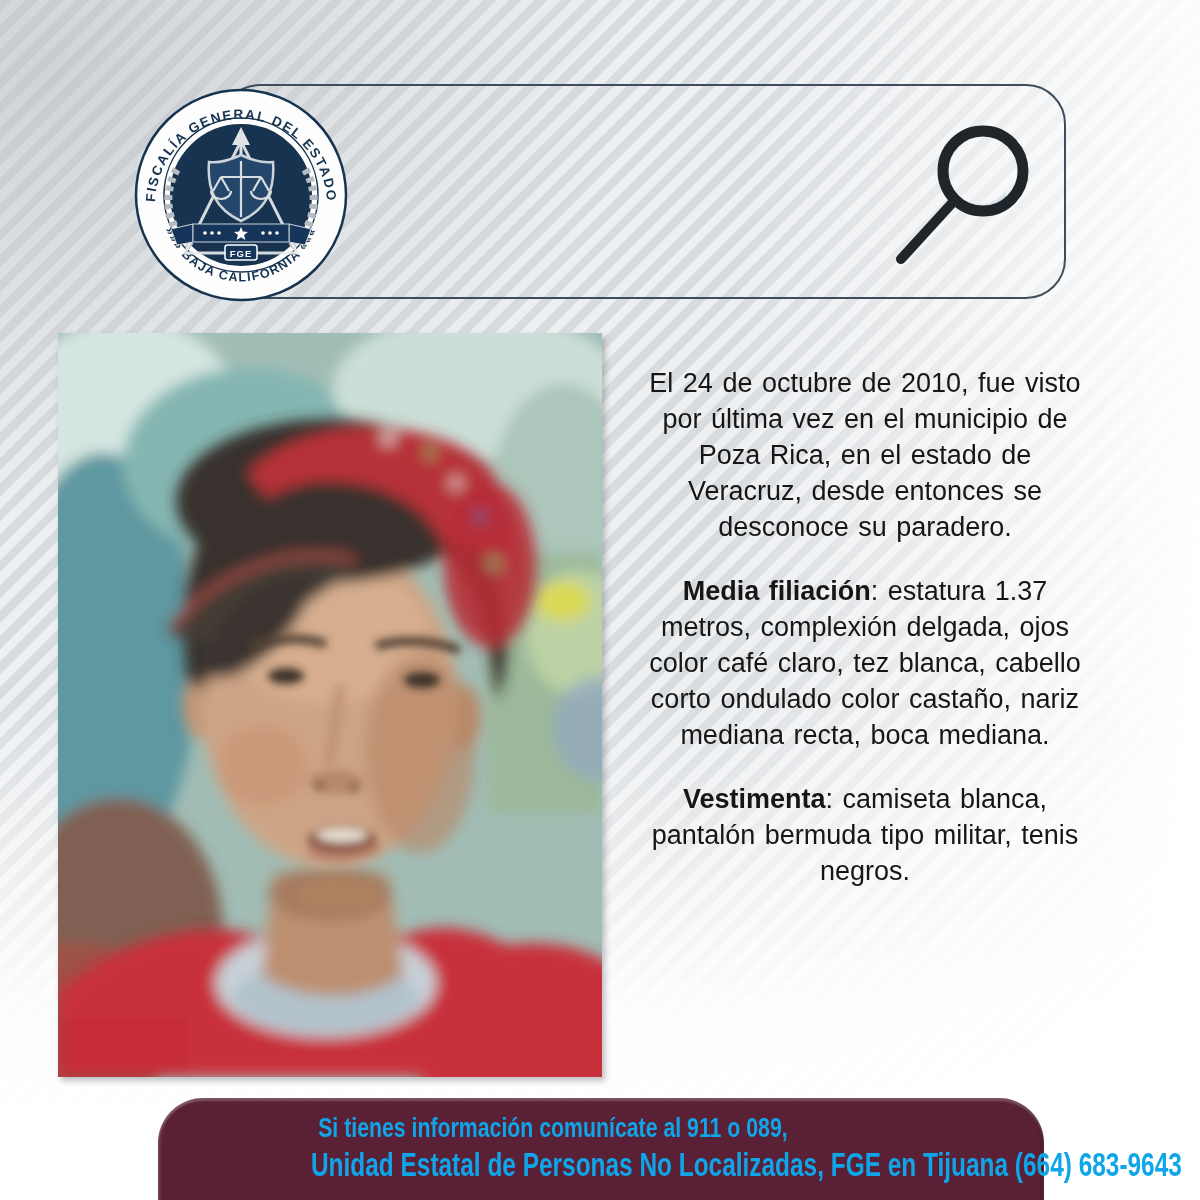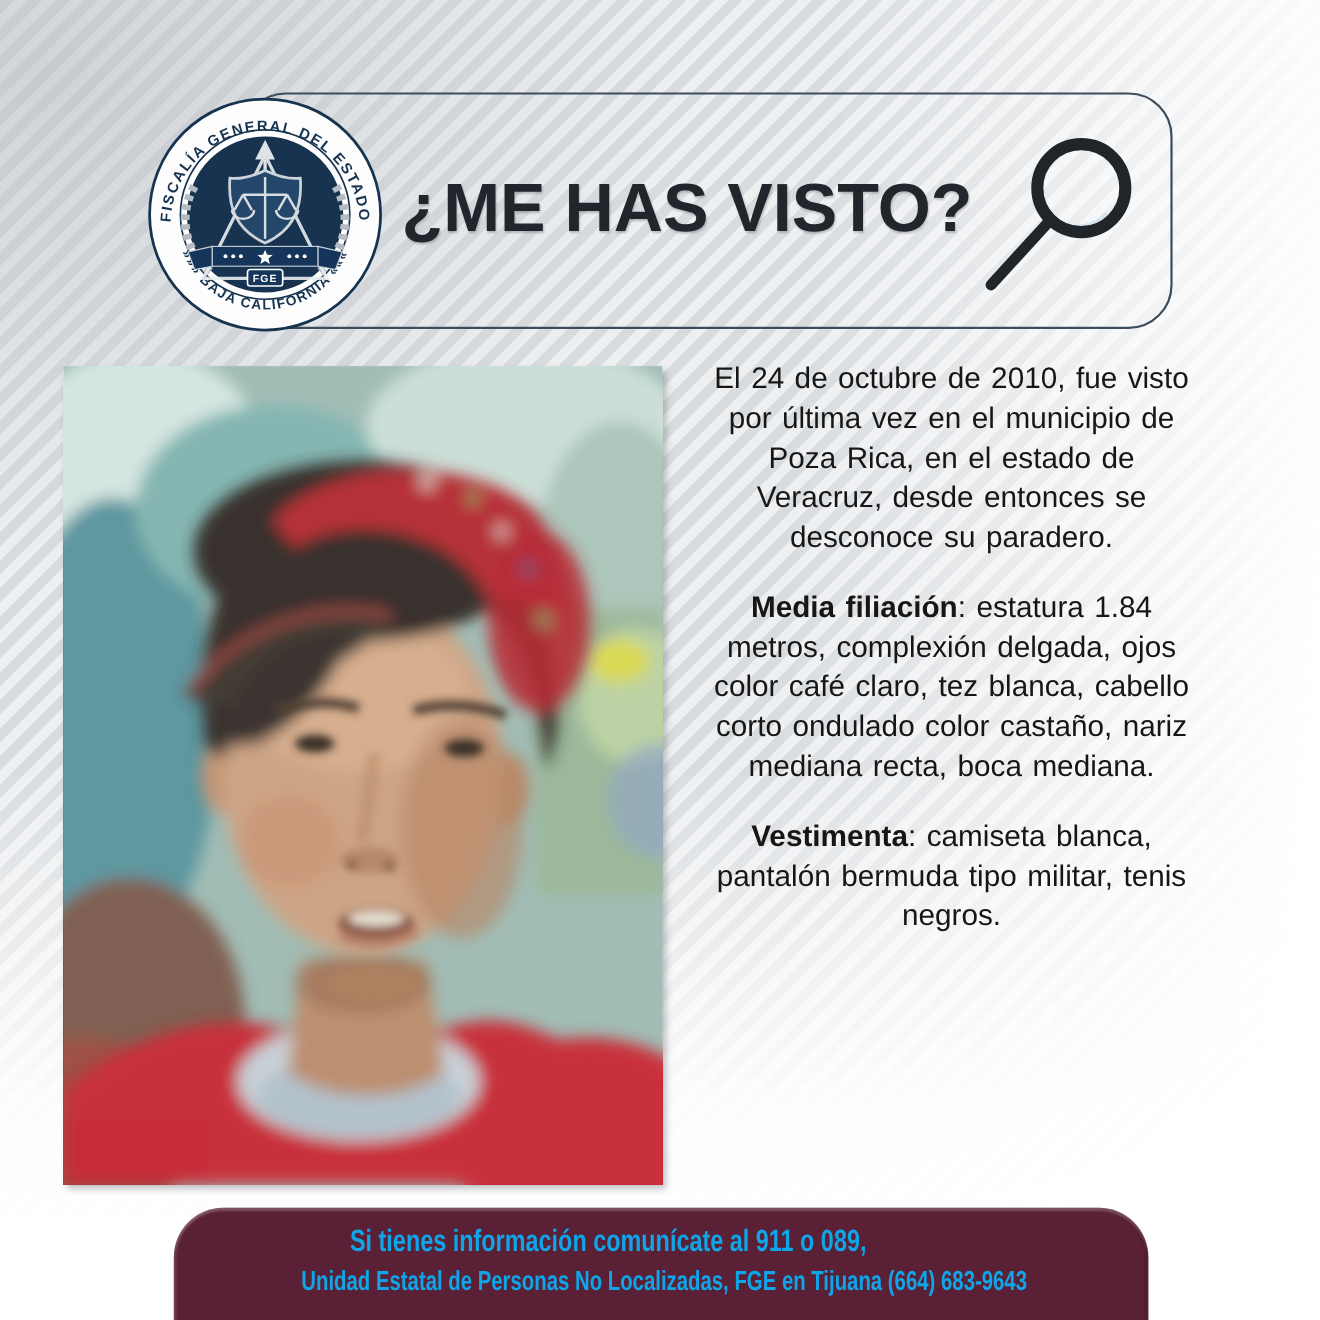--- a/index.html
+++ b/index.html
@@ -32,34 +32,34 @@
     position:absolute;left:58px;top:333px;width:544px;height:744px;
     box-shadow:3px 4px 6px rgba(110,115,120,.45);overflow:hidden;background:#9dbab2;
   }
   
   .info{
     position:absolute;left:640px;top:326px;width:450px;
     text-align:center;color:#161616;
   }
   .person-name{font-size:32px;line-height:53px;font-weight:bold;color:#121212;letter-spacing:-0.5px;margin:0;}
   .info p{font-size:27px;line-height:36px;margin:0;word-spacing:2px;color:#161616;}
-  .info .p1{text-align:center;}
+  .info .p1{margin-top:39px;text-align:center;}
   .info .p2{margin-top:28px;}
   .info .p3{margin-top:28px;}
   .info b{font-weight:bold;}
   
   .footer{
     position:absolute;left:158px;top:1098px;width:886px;height:102px;
     background:#5a2136;border-radius:45px 45px 0 0;
     box-shadow:inset 0 3px 2px rgba(255,255,255,.22), inset 3px 0 2px rgba(255,255,255,.10), inset -3px 0 3px rgba(0,0,0,.18);
     color:#0ea5e9;text-align:center;
   }
   .footer .l1{margin-top:13px;height:34px;line-height:34px;font-size:28px;font-weight:bold;}
   .footer .l1 span{display:inline-block;transform:scaleX(.76);transform-origin:center;position:relative;left:-48px;white-space:nowrap;}
-  .footer .l2{margin-top:1px;height:38px;line-height:38px;font-size:25px;font-weight:bold;}
+  .footer .l2{margin-top:1px;height:38px;line-height:38px;font-size:33px;font-weight:bold;}
   .footer .l2 span{display:inline-block;transform:scaleX(.74);transform-origin:center;white-space:nowrap;}
 </style>
 </head>
 <body>
 
 <div id="poster">
 
   <div class="header-frame"></div>
 
   <div class="logo-wrap">
@@ -107,23 +107,20 @@
             <circle cx="144" cy="146" r="1.8"></circle>
           <polygon points="108,140 109.9,144.6 114.9,144.9 111.1,148.1 112.3,153 108,150.3 103.7,153 104.9,148.1 101.1,144.9 106.1,144.6"></polygon>
         </g>
       </g>
 
       <rect x="92" y="158" width="32" height="15" rx="2.5" fill="#16355a" stroke="#ffffff" stroke-width="1.5"></rect>
       <text x="108" y="169.5" font-size="9.5" font-weight="bold" fill="#ffffff" letter-spacing="1" text-anchor="middle">FGE</text>
     </svg>
   </div>
 
-  <div class="title-wrap">
-    <div class="title">¿ME HAS VISTO?</div>
-  </div>
 
   <svg class="magnifier" viewBox="0 0 165 165">
     <path d="M 120,78 A 40,40 0 0 1 70,85" stroke="#cfe2ec" stroke-width="9" fill="none" opacity="0.8"></path>
     <circle cx="95" cy="53" r="40" fill="none" stroke="#20252a" stroke-width="11"></circle>
     <line x1="66" y1="83" x2="13" y2="141" stroke="#20252a" stroke-width="10" stroke-linecap="round"></line>
   </svg>
 
   <div class="photo">
     <svg width="544" height="744" viewBox="0 0 544 744">
       <defs>
@@ -192,21 +189,21 @@
         <ellipse cx="281" cy="562" rx="42" ry="16" fill="#b08155" opacity="0.5"></ellipse>
       </g>
       <rect width="544" height="744" fill="#ffffff" opacity="0.05"></rect>
     </svg>
   </div>
 
   <div class="info">
     <h2 class="person-name">
     </h2>
     <p class="p1">El 24 de octubre de 2010, fue visto por última vez en el municipio de Poza Rica, en el estado de Veracruz, desde entonces se desconoce su paradero.</p>
-    <p class="p2"><b>Media filiación</b><span>: estatura 1.84 metros, complexión delgada, ojos color café claro, tez blanca, cabello corto ondulado color castaño, nariz mediana recta, boca mediana.</span></p>
+    <p class="p2"><b>Media filiación</b><span>: estatura 1.37 metros, complexión delgada, ojos color café claro, tez blanca, cabello corto ondulado color castaño, nariz mediana recta, boca mediana.</span></p>
     <p class="p3"><b>Vestimenta</b><span>: camiseta blanca, pantalón bermuda tipo militar, tenis negros.</span></p>
   </div>
 
   <div class="footer">
     <div class="l1"><span>Si tienes información comunícate al 911 o 089,</span></div>
     <div class="l2"><span>Unidad Estatal de Personas No Localizadas, FGE en Tijuana (664) 683-9643</span></div>
   </div>
 
 </div>
 

